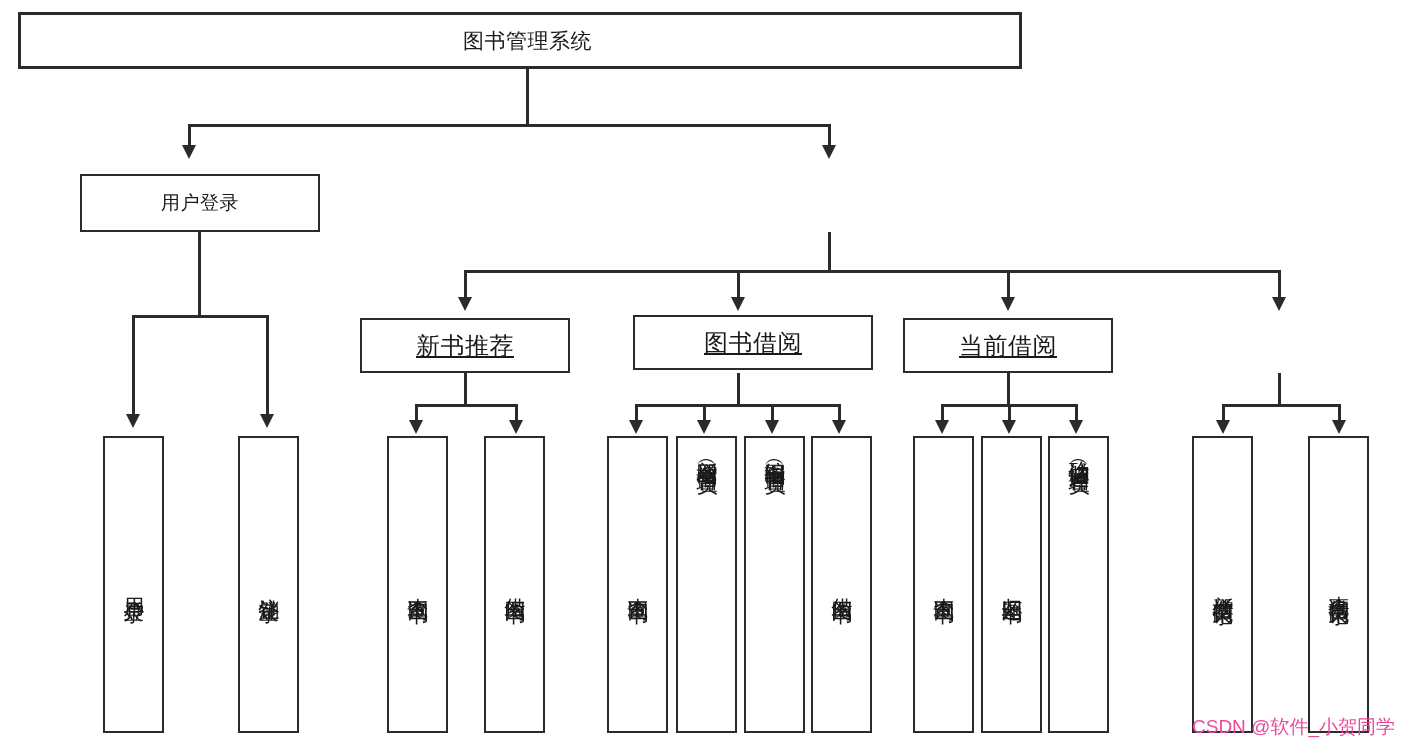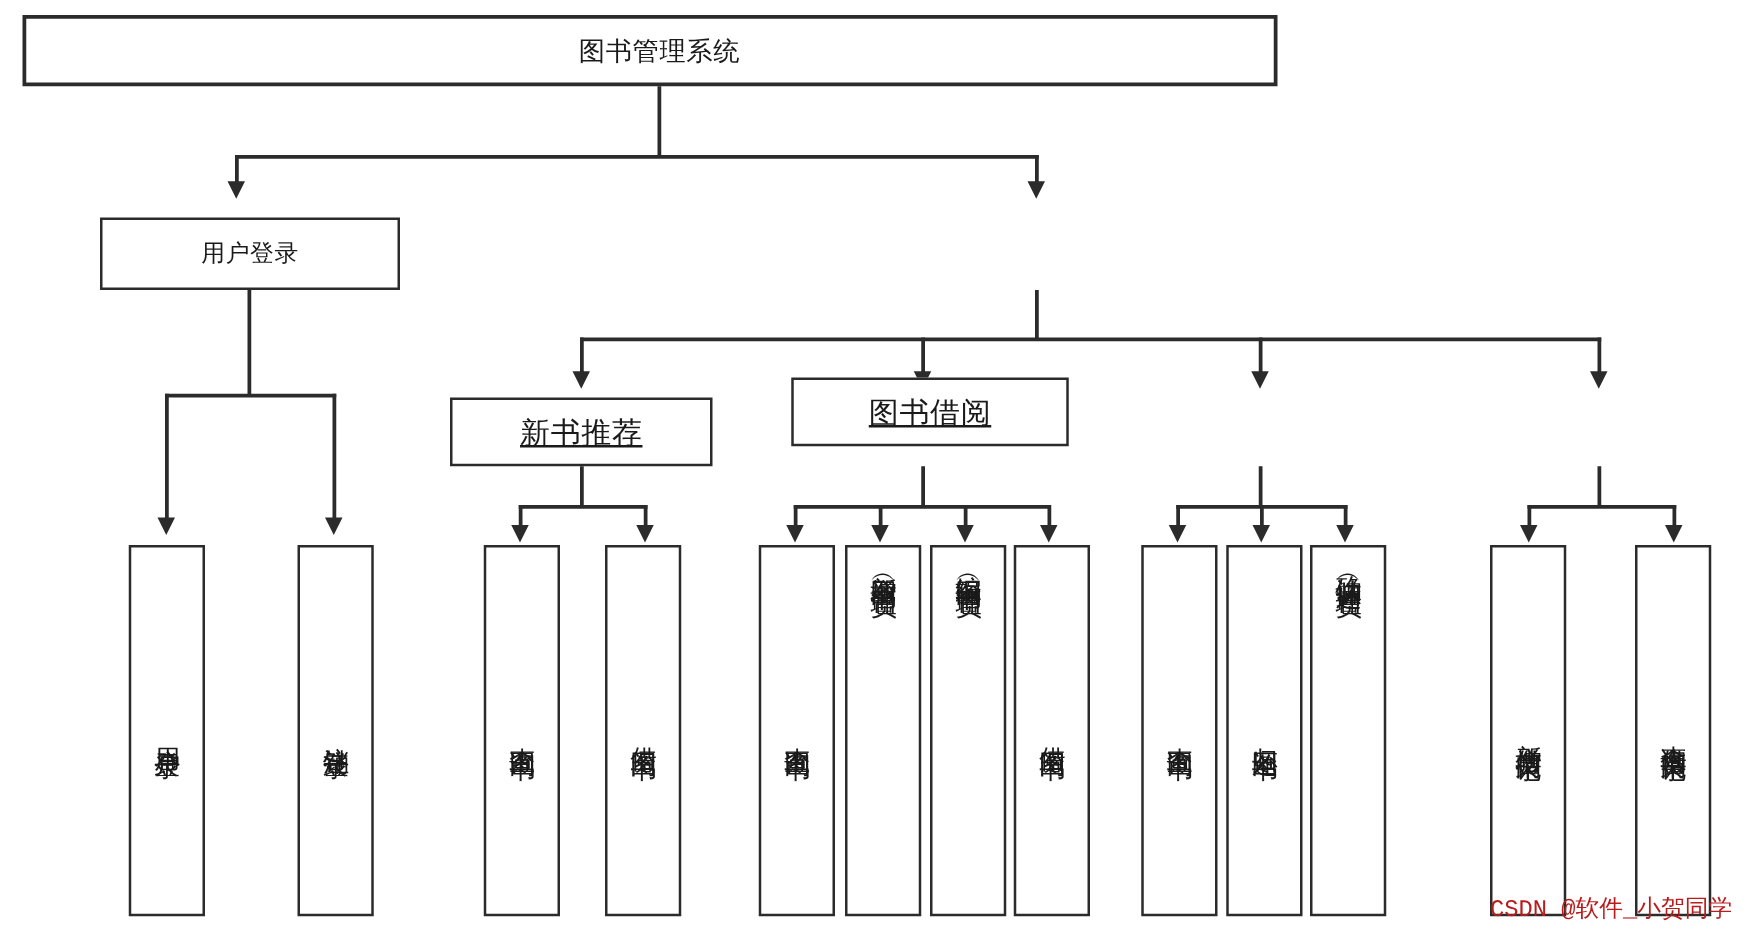--- a/index.html
+++ b/index.html
@@ -73,23 +73,23 @@
     height: 0;
     border-left: 7px solid transparent;
     border-right: 7px solid transparent;
     border-top: 14px solid #2b2b2b;
   }
 
   
   #watermark {
     position: absolute;
     font-size: 19px;
-    color: #b91c1c;
+    color: #ec4899;
     white-space: nowrap;
-    font-family: Liberation Mono, monospace;
+    font-family: Liberation Sans, sans-serif;
     pointer-events: none;
   }
 </style>
 </head>
 <body>
 
 <div id="canvas">
 
   <div class="node root" style="left:18px; top:12px; width:1004px; height:57px;padding-left:15px;">
     <span>图书管理系统</span>
@@ -122,22 +122,25 @@
   <div class="edge v" style="left:737px; top:270px; width:3px; height:28px;"></div>
   <div class="arrow" style="left:731px; top:297px;"></div>
   <div class="edge v" style="left:1007px; top:270px; width:3px; height:28px;"></div>
   <div class="arrow" style="left:1001px; top:297px;"></div>
   <div class="edge v" style="left:1278px; top:270px; width:3px; height:28px;"></div>
   <div class="arrow" style="left:1272px; top:297px;"></div>
 
   <div class="node lvl3" style="left:360px; top:318px; width:210px; height:55px;">
     <span>新书推荐</span>
   </div>
-  <div class="node lvl3" style="left:633px; top:302px; width:222px; height:55px;">
+  <div class="node lvl3" style="left:633px; top:315px; width:240px; height:55px;">
     <span>图书借阅</span>
+  </div>
+  <div class="node lvl3" style="left:903px; top:318px; width:210px; height:55px;">
+    <span>当前借阅</span>
   </div>
 
   <div class="edge v" style="left:464px; top:373px; width:3px; height:33px;"></div>
   <div class="edge h" style="left:415px; top:404px; width:103px; height:3px;"></div>
   <div class="edge v" style="left:415px; top:404px; width:3px; height:17px;"></div>
   <div class="arrow" style="left:409px; top:420px;"></div>
   <div class="edge v" style="left:515px; top:404px; width:3px; height:17px;"></div>
   <div class="arrow" style="left:509px; top:420px;"></div>
 
   <div class="edge v" style="left:737px; top:373px; width:3px; height:33px;"></div>

